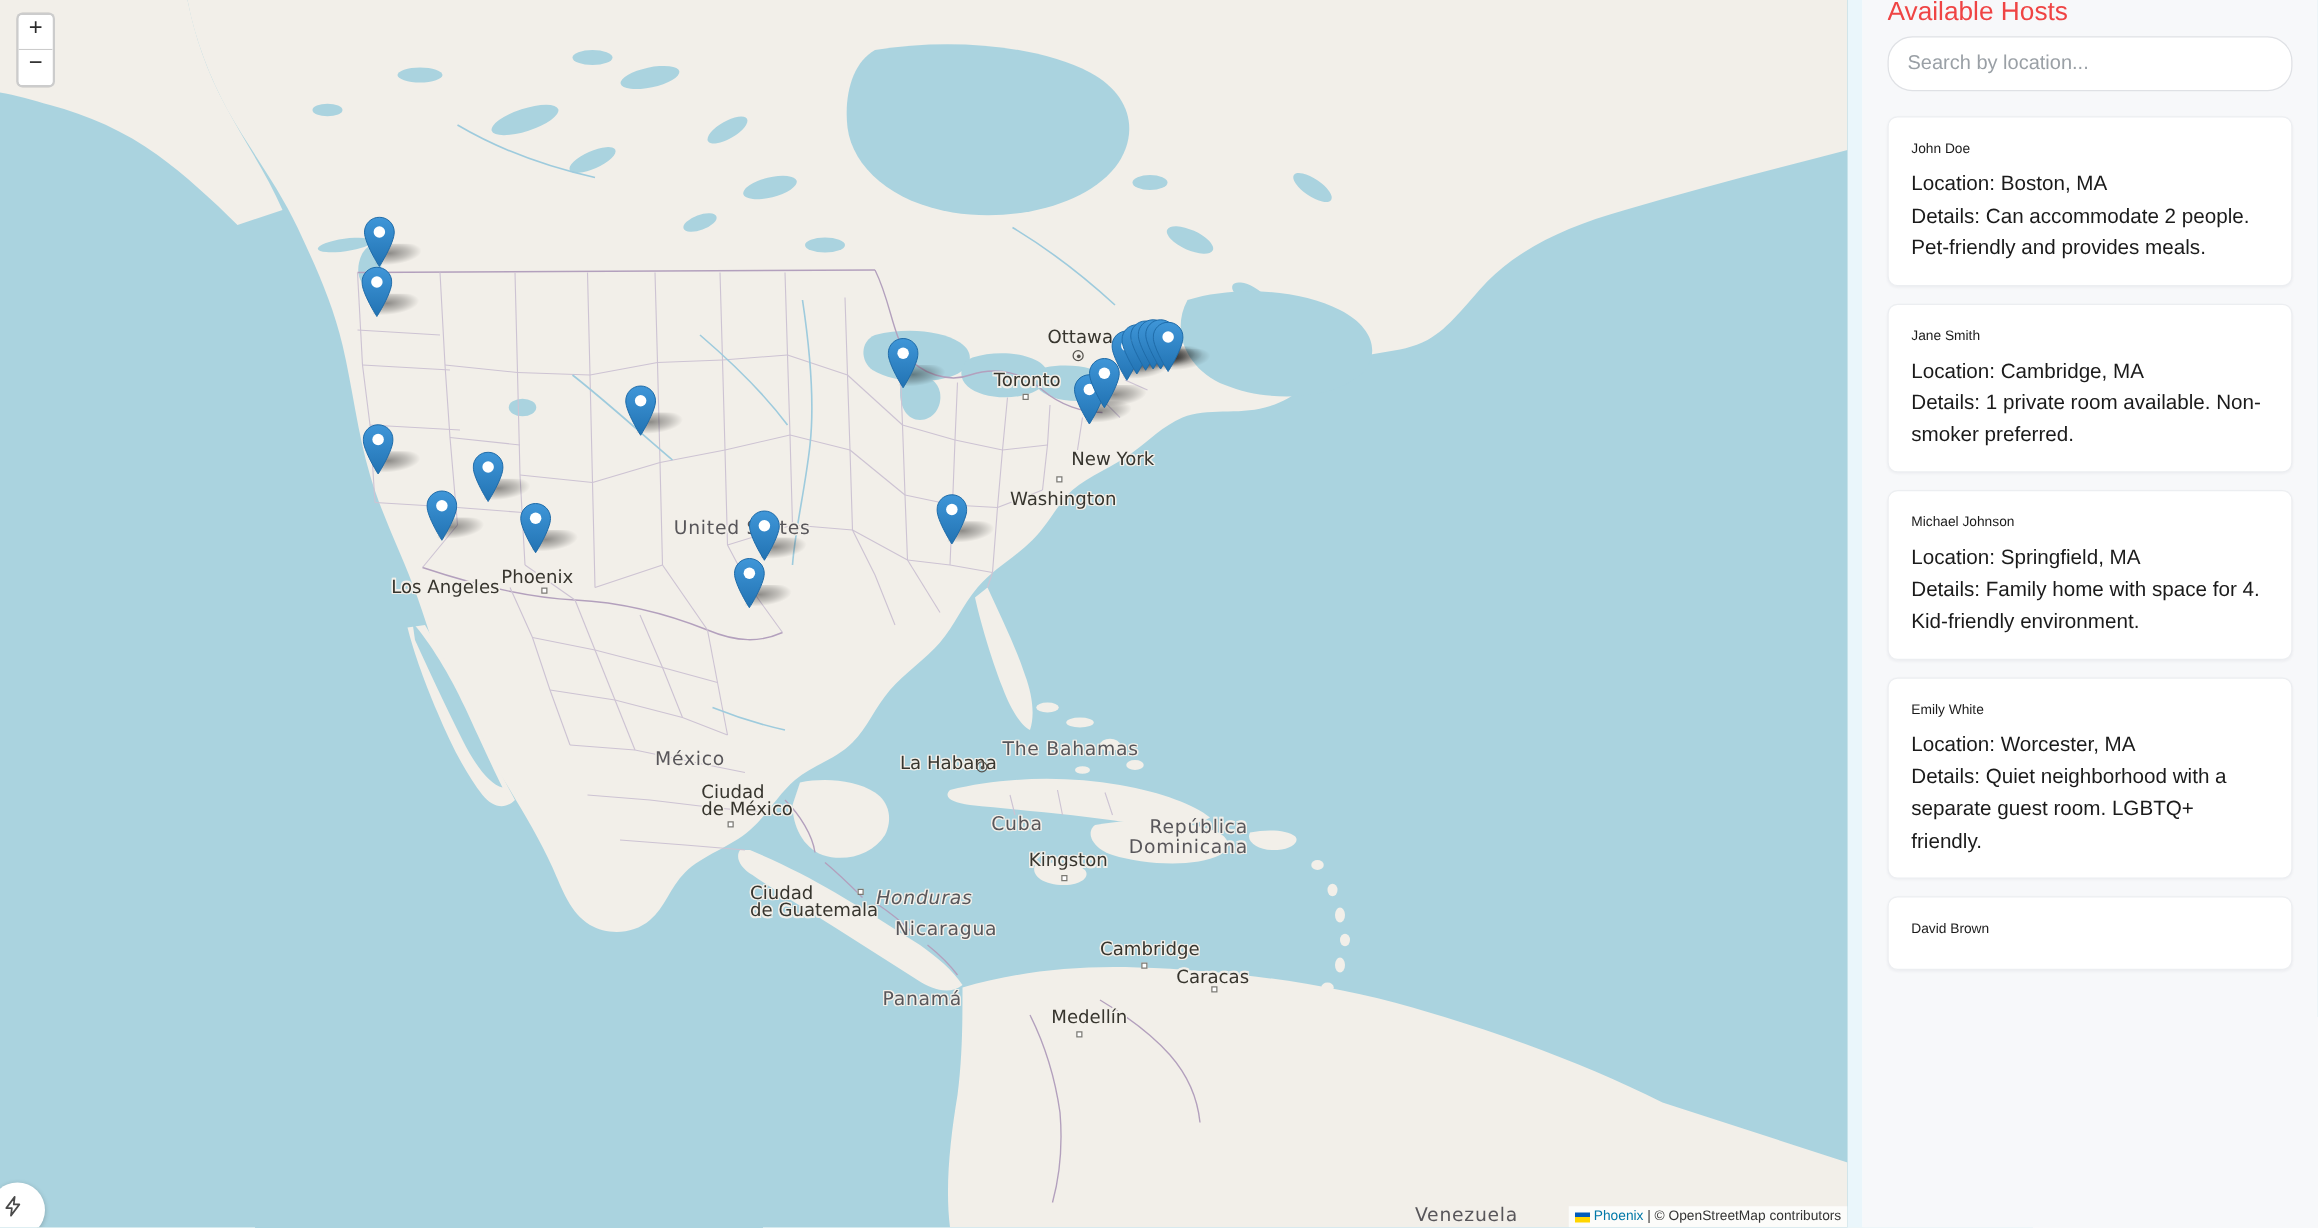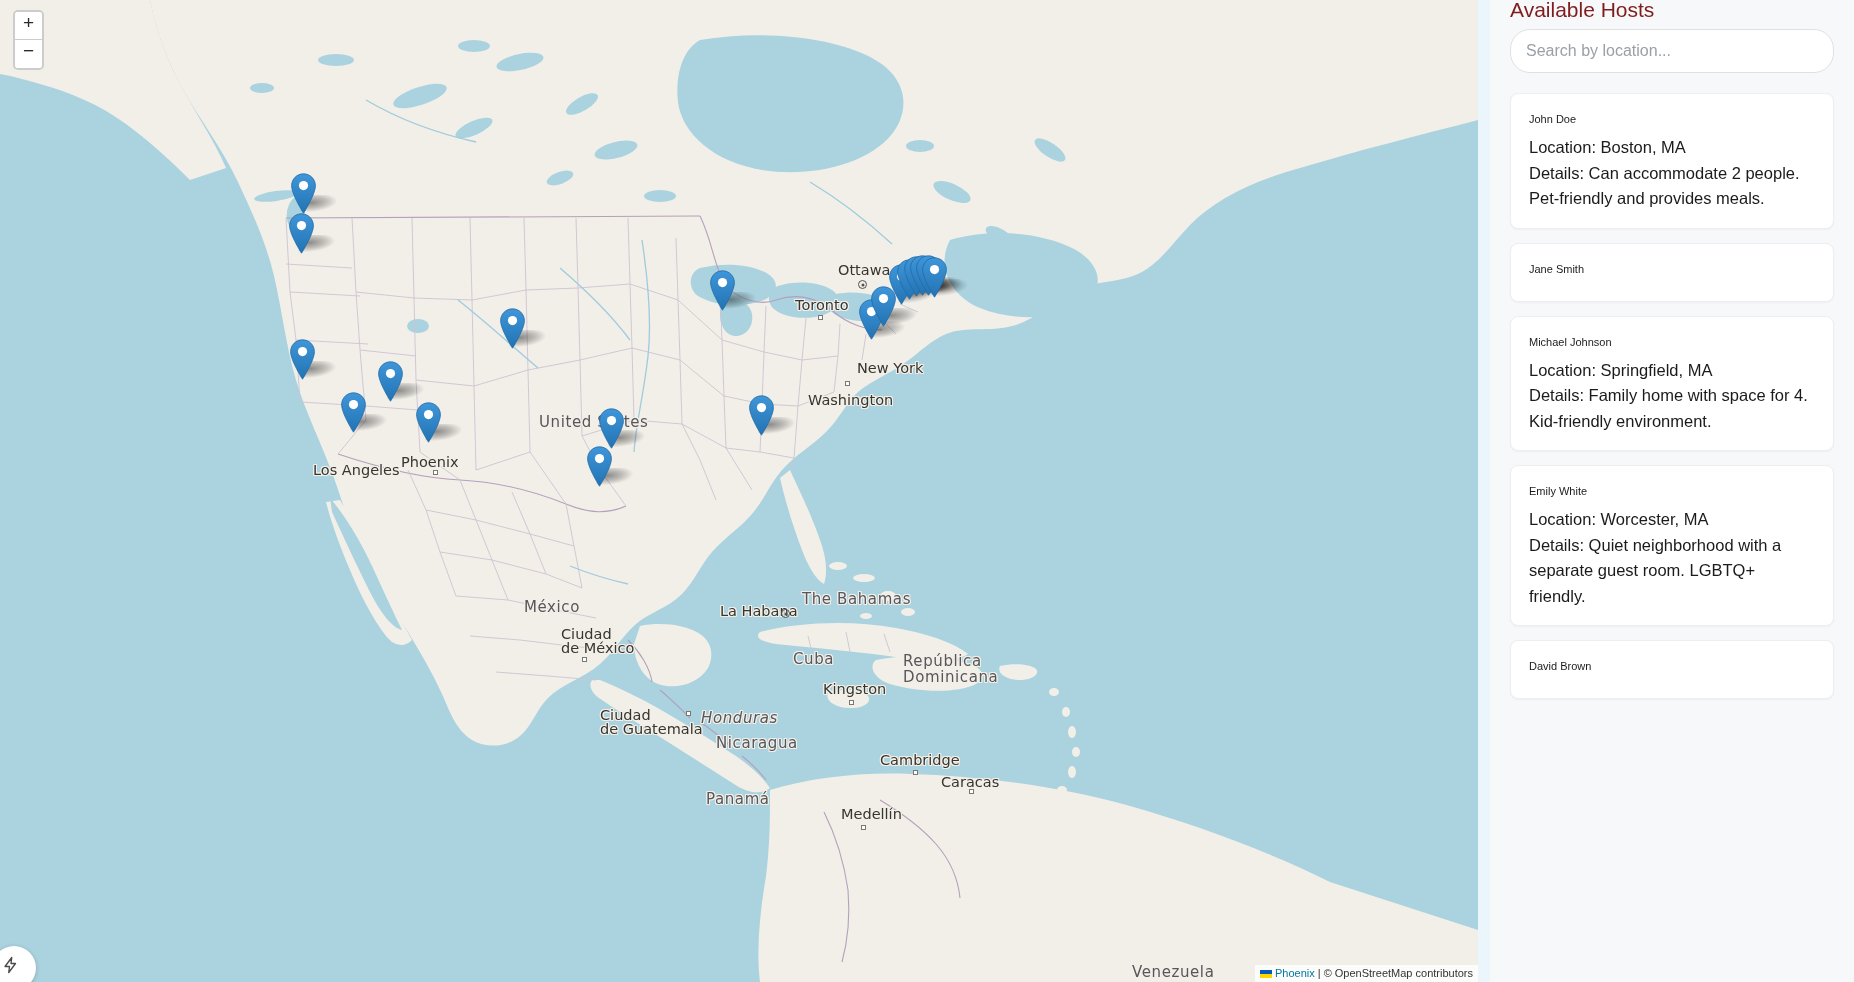--- a/index.html
+++ b/index.html
@@ -134,21 +134,21 @@
     flex: 1 1 auto;
     background: #f7f8fa;
     height: 982px;
     overflow: hidden;
     padding: 0 20px 0 20px;
     position: relative;
   }
   #sidebar-title {
     font-size: 21px;
     font-weight: 400;
-    color: #7f1d1d;
+    color: #ef4444;
     margin: 0;
     padding-top: 0;
     line-height: 19px;
     height: 19px;
     overflow: hidden;
   }
   #search-input {
     display: block;
     width: 100%;
     height: 44px;
@@ -466,21 +466,21 @@
         <div class="map-label city" style="left: 720px; top: 603px;">
           <div>La Habana</div>
         </div>
         <div class="capital-dot" style="left: 781px; top: 609px;"></div>
         <div class="map-label country" style="left: 802px; top: 590px;">
           <div>The Bahamas</div>
         </div>
         <div class="map-label country" style="left: 793px; top: 650px;">
           <div>Cuba</div>
         </div>
-        <div class="map-label country" style="left: 903px; top: 652px;">
+        <div class="map-label country" style="left: 903px; top: 652px; text-align: right;">
           <div>República</div>
           <div style="margin-top: -2px;">Dominicana</div>
         </div>
         <div class="map-label city" style="left: 823px; top: 681px;">
           <div>Kingston</div>
         </div>
         <div class="town-dot" style="left: 849px; top: 700px;"></div>
         <div class="map-label country" style="left: 701px; top: 709px; font-style: italic;">
           <div>Honduras</div>
         </div>
@@ -808,20 +808,22 @@
     <input id="search-input" type="text" placeholder="Search by location..." style="">
 
     <div id="host-list">
         <div class="host-card">
           <div class="host-name">John Doe</div>
           <p class="host-line"><b>Location:</b><span> Boston, MA</span></p>
           <p class="host-line"><b>Details:</b><span> Can accommodate 2 people. Pet-friendly and provides meals.</span></p>
         </div>
         <div class="host-card">
           <div class="host-name">Jane Smith</div>
+          <p class="host-line"><b>Location:</b><span> Cambridge, MA</span></p>
+          <p class="host-line"><b>Details:</b><span> 1 private room available. Non-smoker preferred.</span></p>
         </div>
         <div class="host-card">
           <div class="host-name">Michael Johnson</div>
           <p class="host-line"><b>Location:</b><span> Springfield, MA</span></p>
           <p class="host-line"><b>Details:</b><span> Family home with space for 4. Kid-friendly environment.</span></p>
         </div>
         <div class="host-card">
           <div class="host-name">Emily White</div>
           <p class="host-line"><b>Location:</b><span> Worcester, MA</span></p>
           <p class="host-line"><b>Details:</b><span> Quiet neighborhood with a separate guest room. LGBTQ+ friendly.</span></p>

